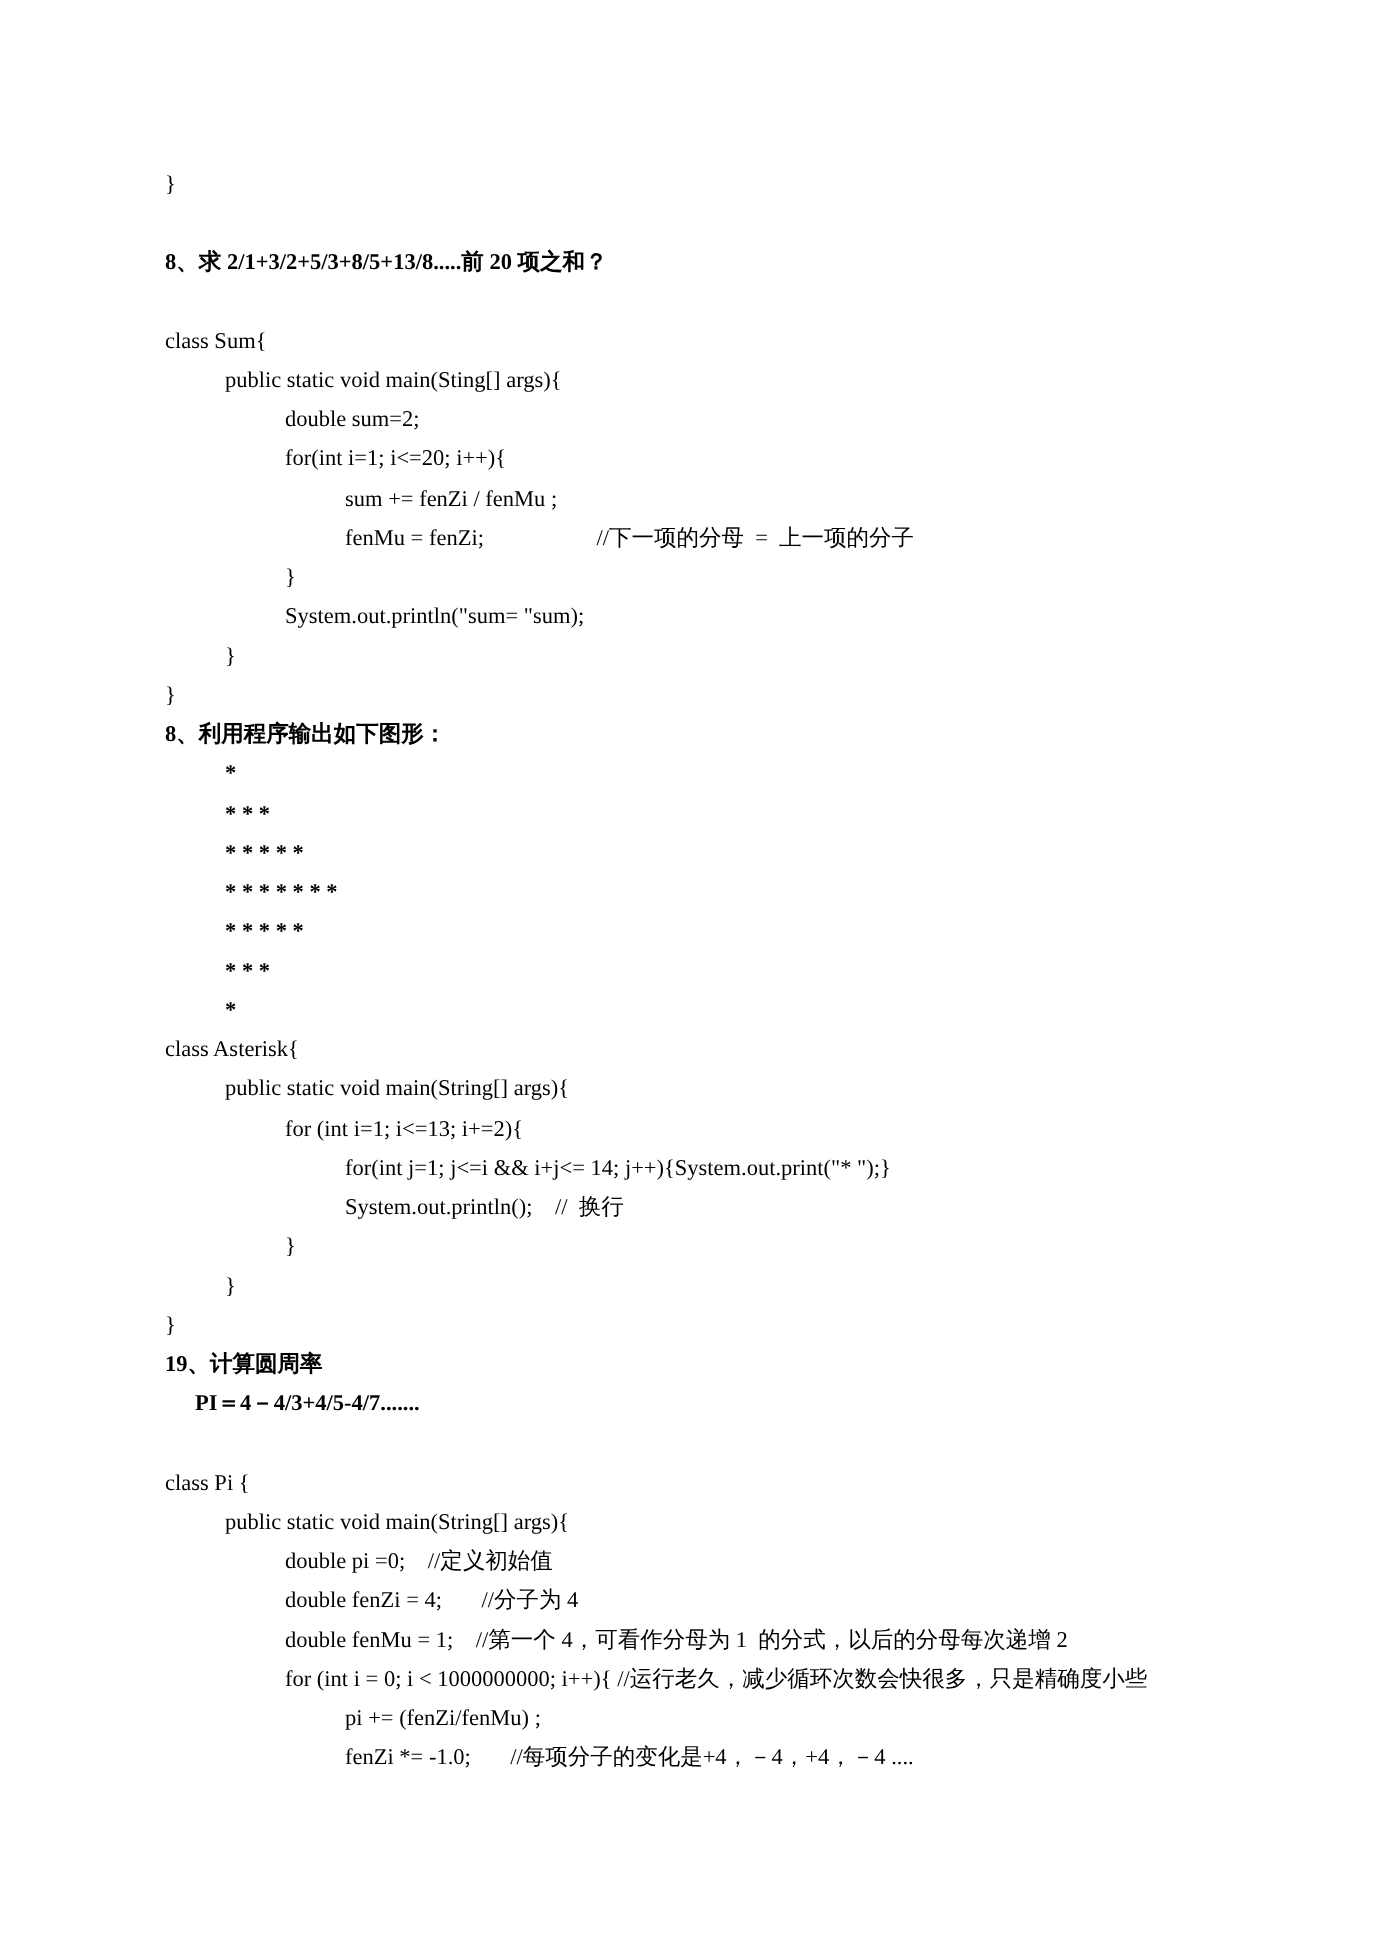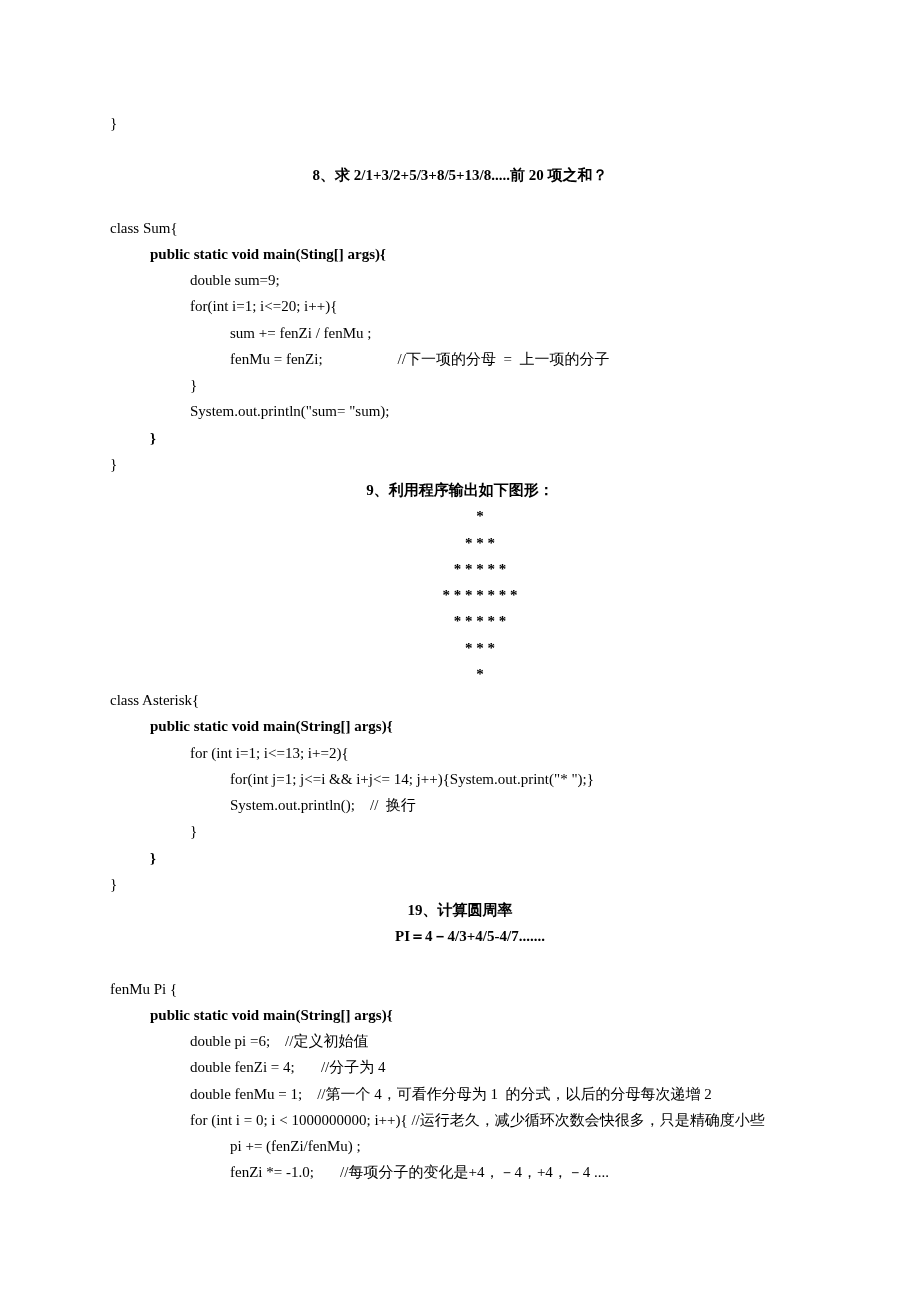--- a/index.html
+++ b/index.html
@@ -16,54 +16,53 @@
     min-height: 1302px;
     box-sizing: border-box;
     padding: 110px 110px 60px 110px;
   }
   .line {
     margin: 0;
     white-space: pre;
   }
   .bold {
     font-weight: bold;
-    text-align: center;
   }
   .spacer {
     height: 26px;
   }
-  .i1 { padding-left: 40px; font-weight: bold; }
+  .i1 { padding-left: 40px; }
   .i2 { padding-left: 80px; }
   .i3 { padding-left: 120px; }
 </style>
 </head>
 <body>
 
 <div class="page">
 
   <p class="line">}</p>
 
   <div class="spacer"></div>
 
   <p class="line bold">8、求 2/1+3/2+5/3+8/5+13/8.....前 20 项之和？</p>
 
   <div class="spacer"></div>
 
   <p class="line">class Sum{</p>
   <p class="line i1">public static void main(Sting[] args){</p>
-  <p class="line i2">double sum=9;</p>
+  <p class="line i2">double sum=2;</p>
   <p class="line i2">for(int i=1; i&lt;=20; i++){</p>
   <p class="line i3">sum += fenZi / fenMu ;</p>
   <p class="line i3">fenMu = fenZi;                    //下一项的分母  =  上一项的分子</p>
   <p class="line i2">}</p>
   <p class="line i2">System.out.println("sum= "sum);</p>
   <p class="line i1">}</p>
   <p class="line">}</p>
 
-  <p class="line bold">9、利用程序输出如下图形：</p>
+  <p class="line bold">8、利用程序输出如下图形：</p>
   <p class="line bold i1">*</p>
   <p class="line bold i1">* * *</p>
   <p class="line bold i1">* * * * *</p>
   <p class="line bold i1">* * * * * * *</p>
   <p class="line bold i1">* * * * *</p>
   <p class="line bold i1">* * *</p>
   <p class="line bold i1">*</p>
 
   <p class="line">class Asterisk{</p>
   <p class="line i1">public static void main(String[] args){</p>
@@ -72,22 +71,22 @@
   <p class="line i3">System.out.println();    //  换行</p>
   <p class="line i2">}</p>
   <p class="line i1">}</p>
   <p class="line">}</p>
 
   <p class="line bold">19、计算圆周率</p>
   <p class="line bold" style="padding-left:20px">PI＝4－4/3+4/5-4/7.......</p>
 
   <div class="spacer"></div>
 
-  <p class="line">fenMu Pi {</p>
+  <p class="line">class Pi {</p>
   <p class="line i1">public static void main(String[] args){</p>
-  <p class="line i2">double pi =6;    //定义初始值</p>
+  <p class="line i2">double pi =0;    //定义初始值</p>
   <p class="line i2">double fenZi = 4;       //分子为 4</p>
   <p class="line i2">double fenMu = 1;    //第一个 4，可看作分母为 1  的分式，以后的分母每次递增 2</p>
   <p class="line i2">for (int i = 0; i &lt; 1000000000; i++){ //运行老久，减少循环次数会快很多，只是精确度小些</p>
   <p class="line i3">pi += (fenZi/fenMu) ;</p>
   <p class="line i3">fenZi *= -1.0;       //每项分子的变化是+4，－4，+4，－4 ....</p>
 
 </div>
 
 </body></html>

